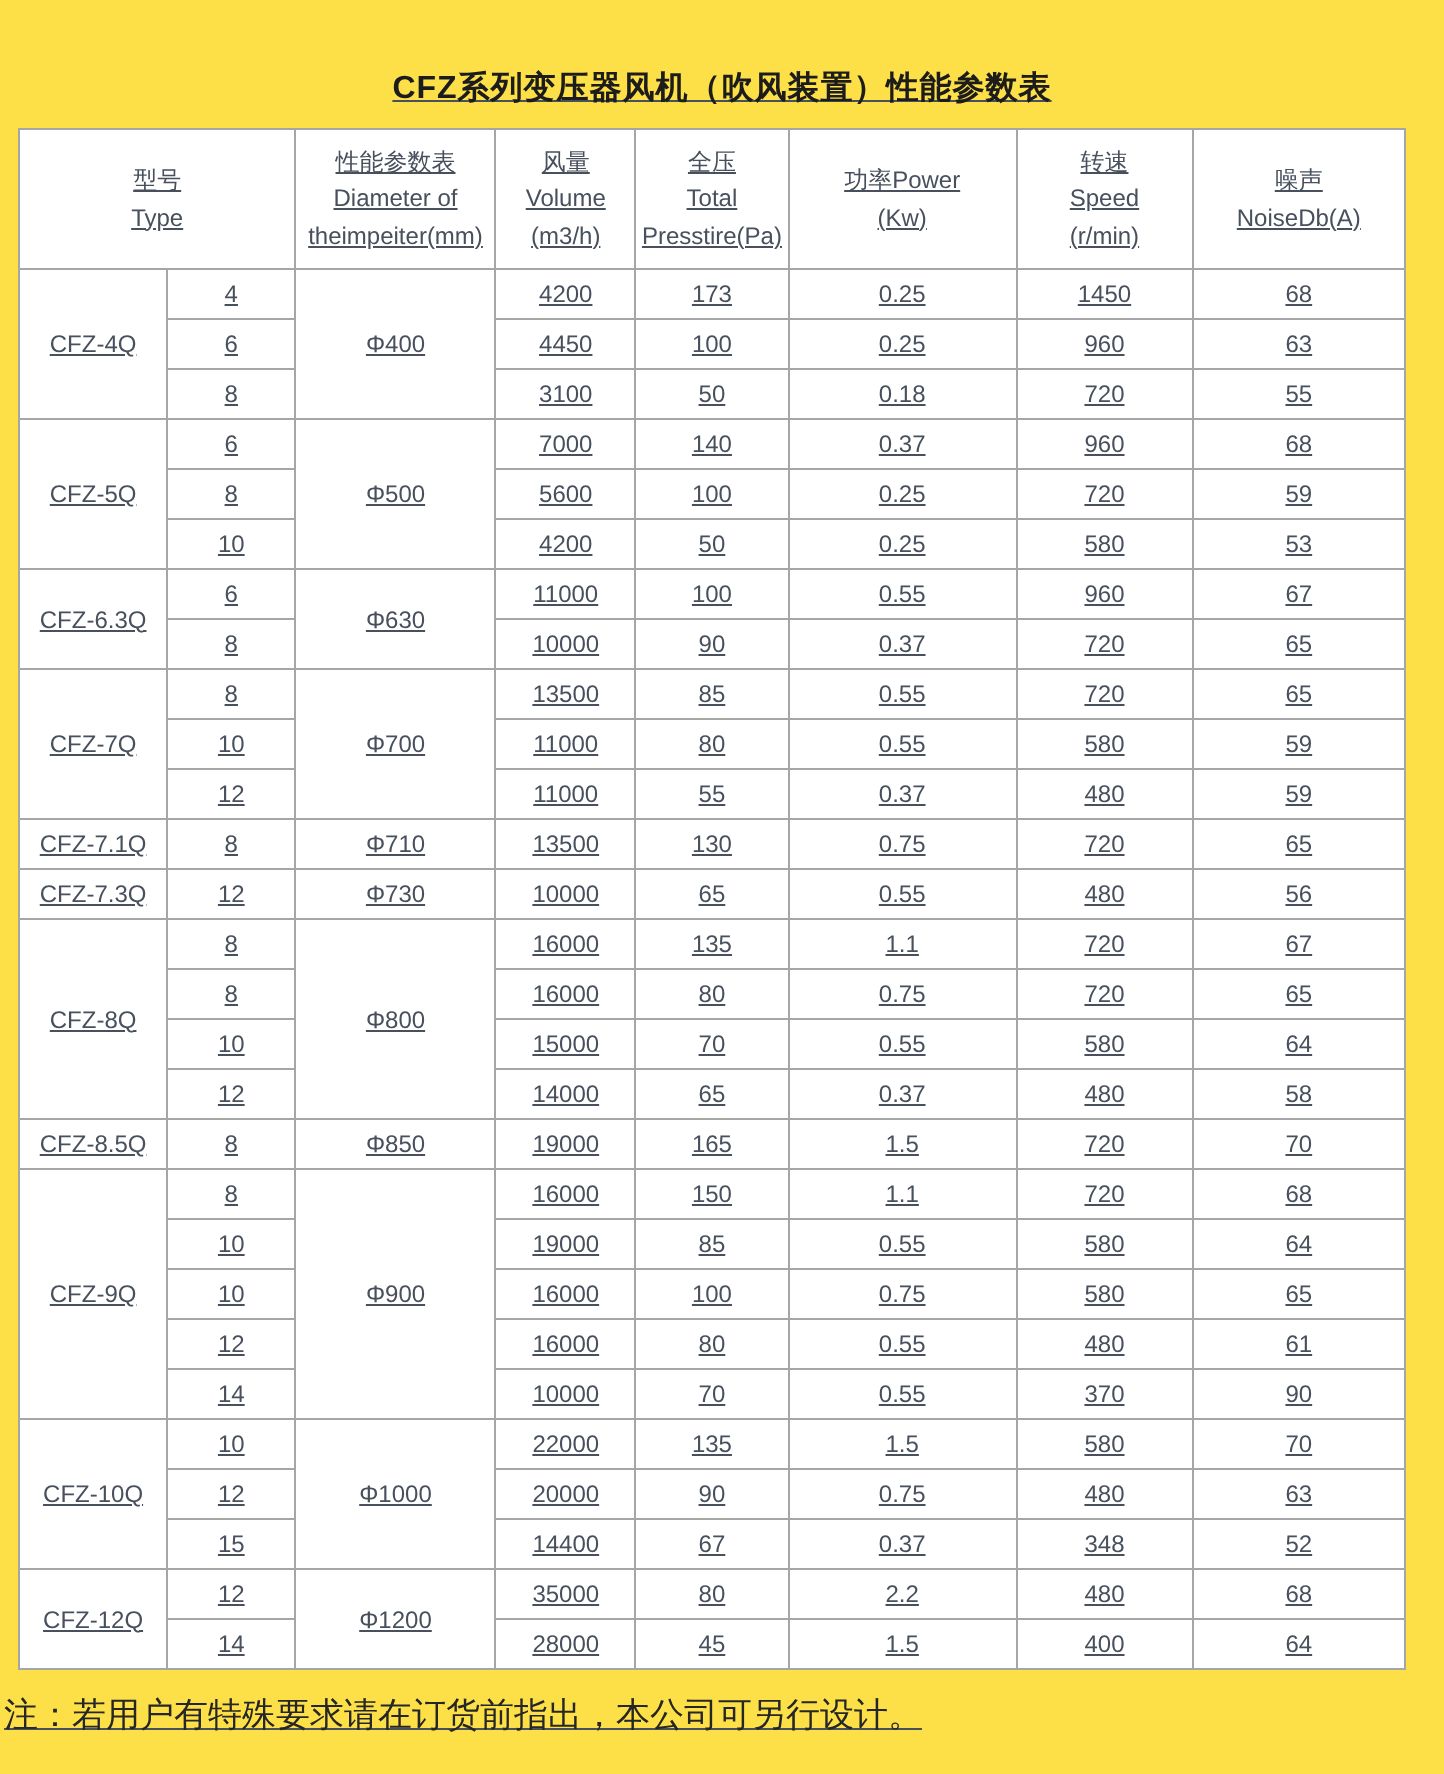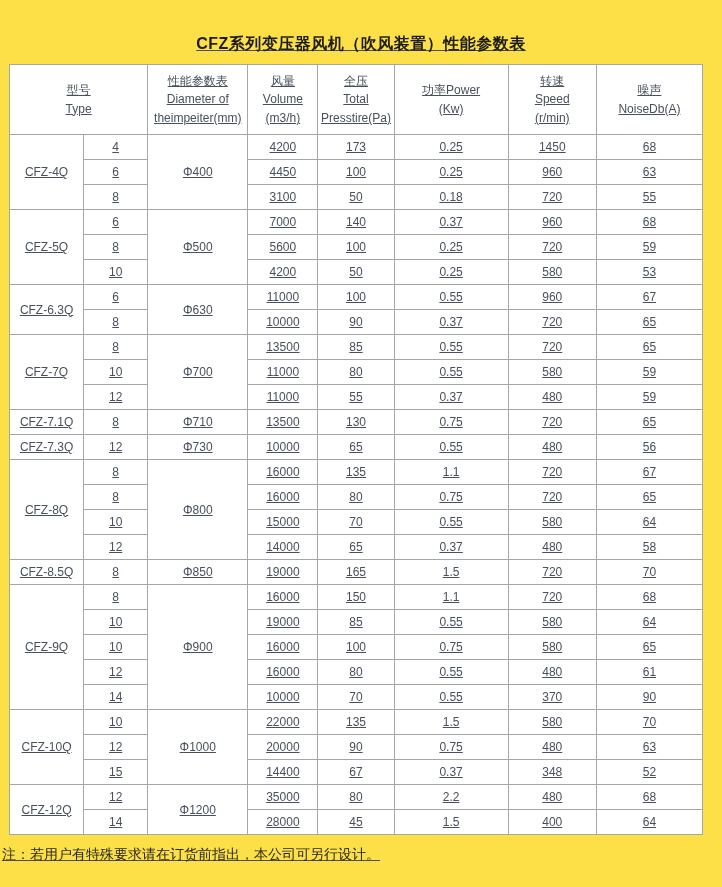--- a/index.html
+++ b/index.html
@@ -42,21 +42,21 @@
     color: #47505c;
     background: #ffffff;
     overflow: hidden;
   }
   table.spec thead tr { height: 70px; }
   table.spec tbody tr { height: 25px; }
   th .hline { line-height: 1.55; }
   .note {
     margin-top: 11px;
     margin-left: 2px;
-    font-size: 14px;
+    font-size: 17px;
     color: #262626;
   }
 </style>
 </head>
 <body>
 
 <div class="page">
   <h1 class="title">CFZ系列变压器风机（吹风装置）性能参数表</h1>
 
   <table class="spec">

